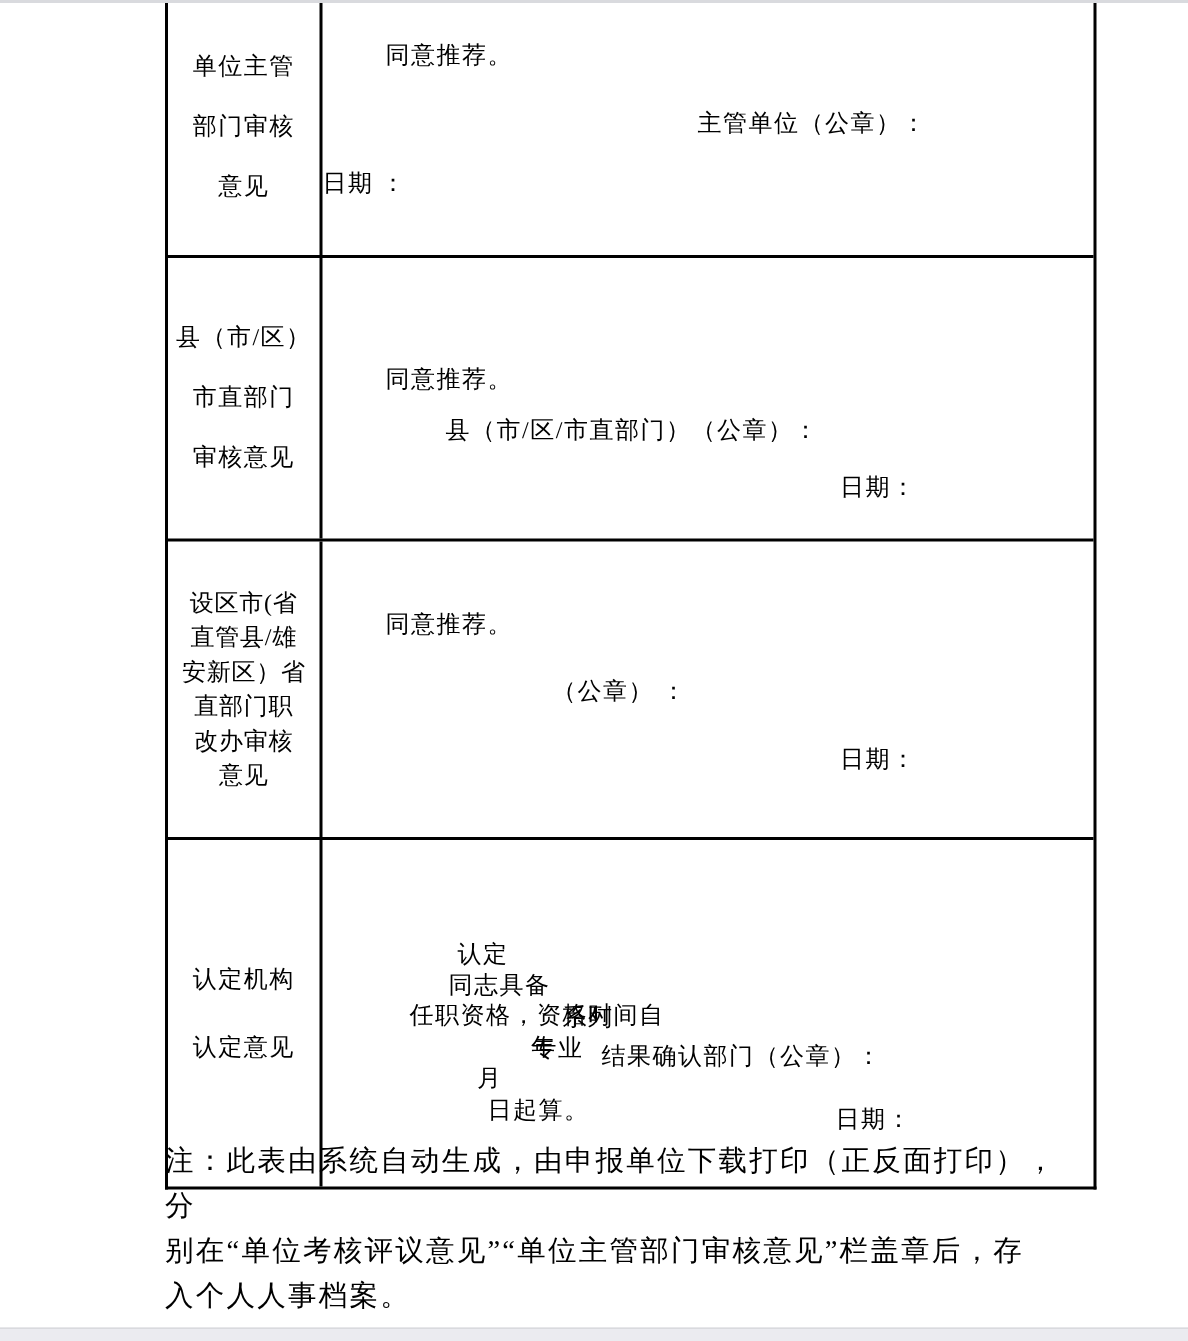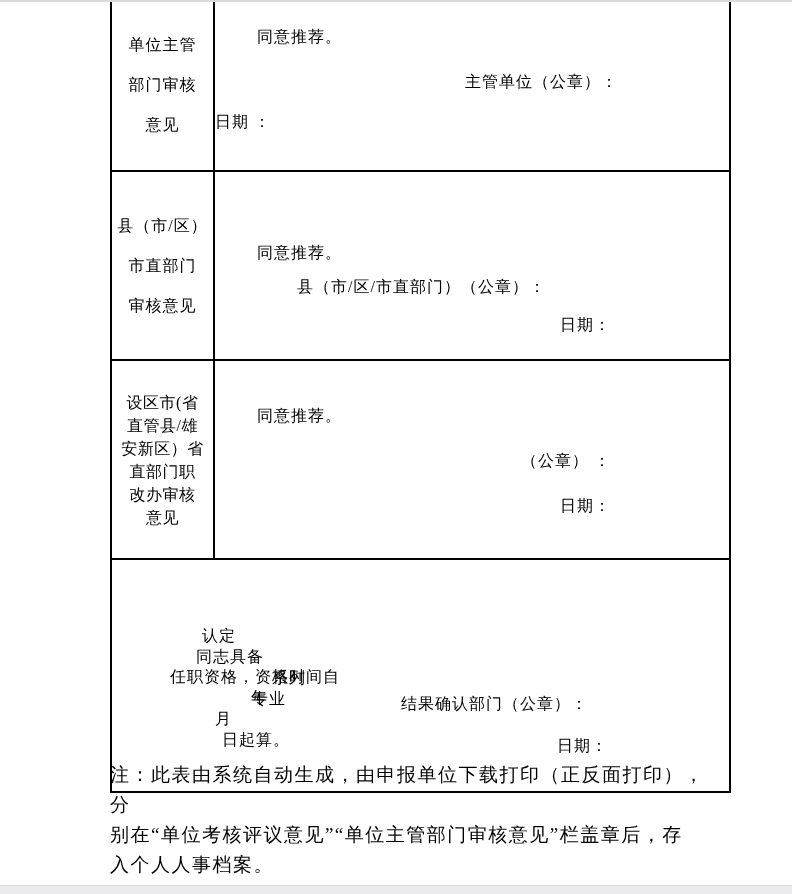--- a/index.html
+++ b/index.html
@@ -38,21 +38,21 @@
 
   .row1 .op   { top:16px;  left:42px; }
   .row1 .seal { top:72px;  text-align:right; padding-right:111px; }
   .row1 .date { top:112px; text-align:left; padding-right:114px; }
 
   .row2 .op   { top:60px;  left:42px; }
   .row2 .seal { top:105px; text-align:center; padding-right:101px; }
   .row2 .date { top:143px; text-align:right; padding-right:118px; }
 
   .row3 .op   { top:34px;  left:42px; }
-  .row3 .seal { top:90px;  text-align:right; padding-right:118px; }
+  .row3 .seal { top:90px;  text-align:center; padding-right:118px; }
   .row3 .date { top:135px; text-align:right; padding-right:118px; }
 
   .row4 .l1   { top:48px; }
   .row4 .l2   { top:89px; }
   .row4 .seal { top:134px; text-align:right; padding-right:141px; }
   .row4 .date { top:176px; text-align:right; padding-right:121px; }
   .row4 .l1 .s1 { margin-left:40px; }
   .row4 .l1 .s2 { margin-left:34px; }
   .row4 .l1 .s3 { margin-left:110px;text-align:right; }
   .row4 .l1 .s4 { margin-left:90px; }
@@ -111,20 +111,24 @@
 意见</span>
       </div>
       <div class="content-cell">
         <div class="line op">同意推荐。</div>
         <div class="line seal">（公章） ：</div>
         <div class="line date">日期：</div>
       </div>
     </div>
 
     <div class="row row4">
+      <div class="label-cell">
+        <span>认定机构
+认定意见</span>
+      </div>
       <div class="content-cell">
         <div class="line l1">
           <span class="s1">认定</span>
           <span class="s2">同志具备</span>
           <span class="s3">系列</span>
           <span class="s4">专业</span>
         </div>
         <div class="line seal">结果确认部门（公章）：</div>
         <div class="line l2">
           <span class="s1">任职资格，资格时间自</span>

